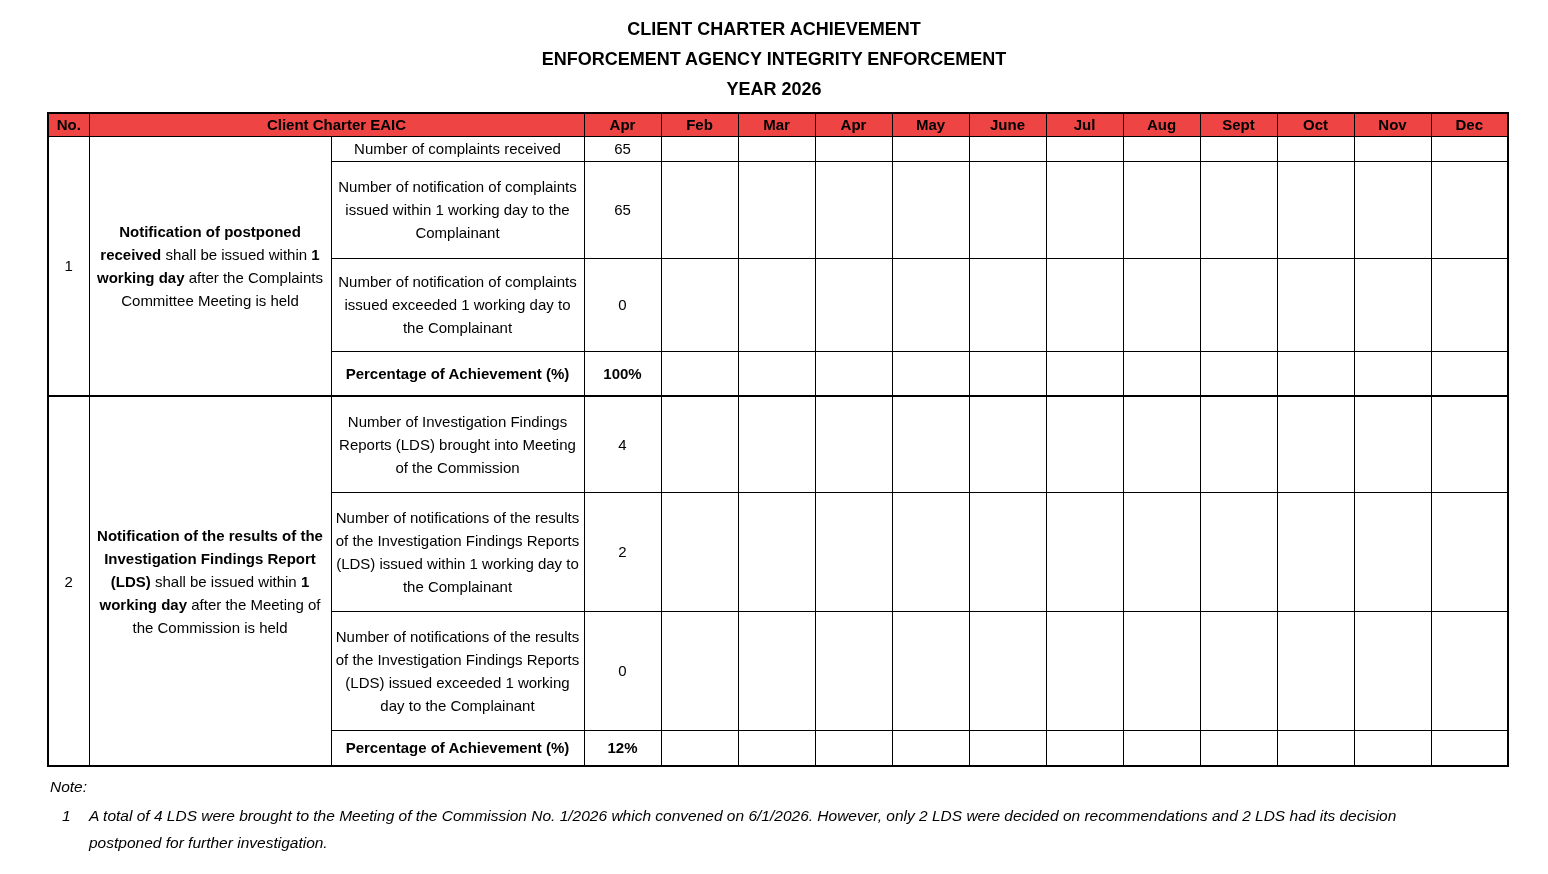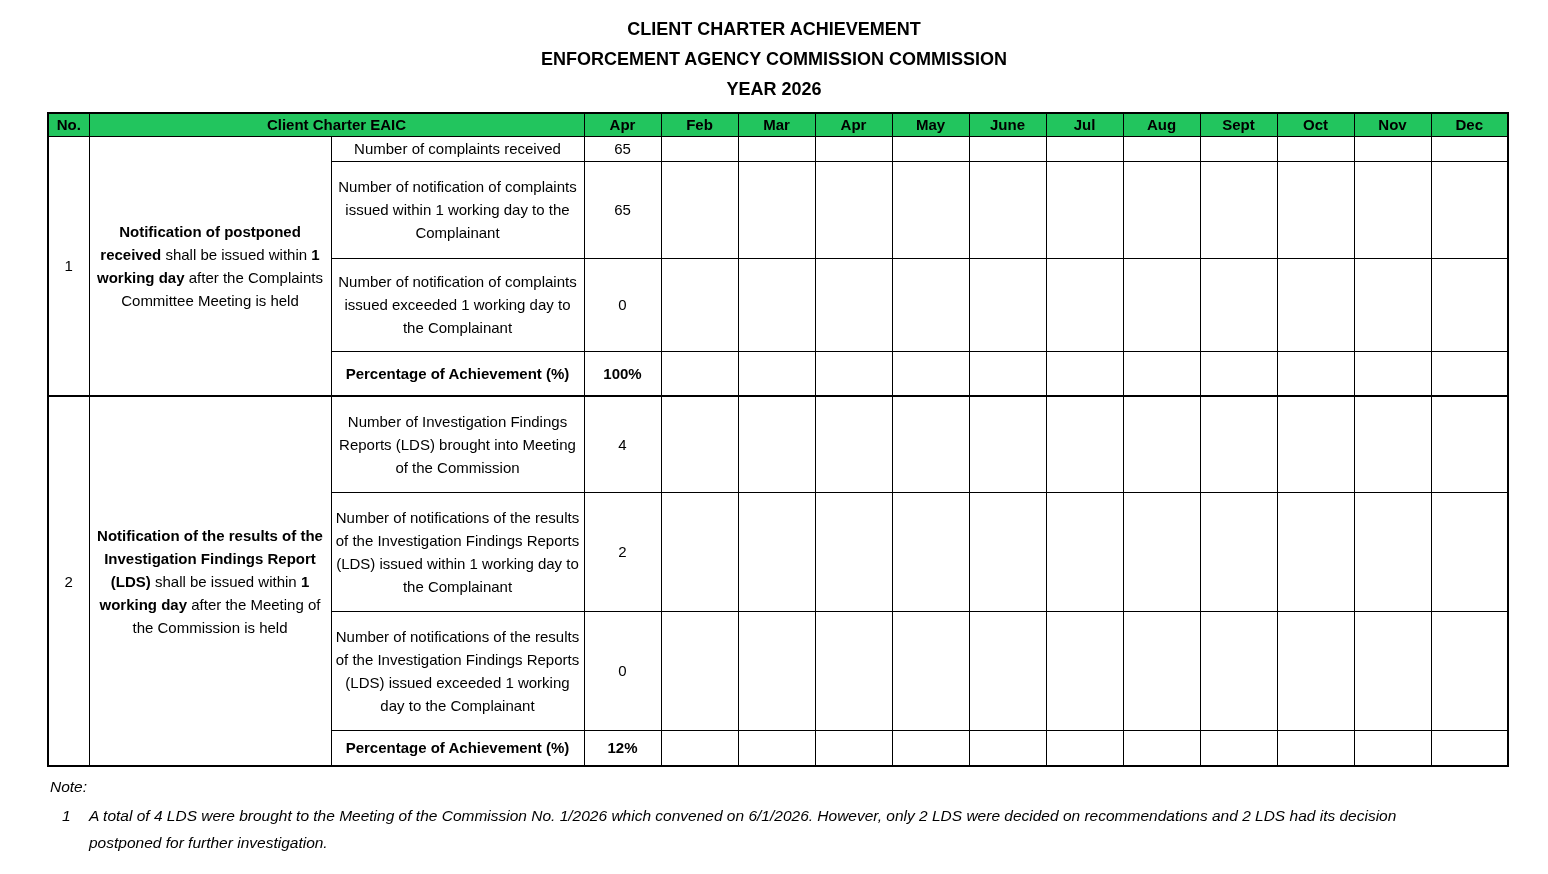--- a/index.html
+++ b/index.html
@@ -27,21 +27,21 @@
   .charter th, .charter td {
     border: 1px solid #000;
     padding: 0 4px;
     text-align: center;
     vertical-align: middle;
     font-size: 15px;
     line-height: 23px;
     overflow: hidden;
   }
   .charter thead th {
-    background: #22c55e;
+    background: #ef4444;
     font-weight: bold;
     height: 23px;
     line-height: 21px;
     padding: 0 2px;
   }
   td.desc { padding: 0 6px; }
   .b { font-weight: bold; }
   td.lbl.bold, td.val.bold { font-weight: bold; margin-left: 21px; }
   tr.r11 { height: 25px; }
   tr.r12 { height: 97px; }
@@ -60,21 +60,21 @@
   }
   .note-item { display: flex; margin-left: 12px; margin-top: 2px; }
   .note-num { flex: none; width: 27px; }
   .note-text { max-width: 1370px; }
 </style>
 </head>
 <body>
 
 <div class="titles">
   <div>CLIENT CHARTER ACHIEVEMENT</div>
-  <div>ENFORCEMENT AGENCY COMMISSION COMMISSION</div>
+  <div>ENFORCEMENT AGENCY INTEGRITY ENFORCEMENT</div>
   <div>YEAR 2026</div>
 </div>
 
 <table class="charter">
   <colgroup>
     <col style="width:41px">
       <col style="width:242px">
       <col style="width:253px">
     <col style="width:77px">
       <col style="width:77px">

